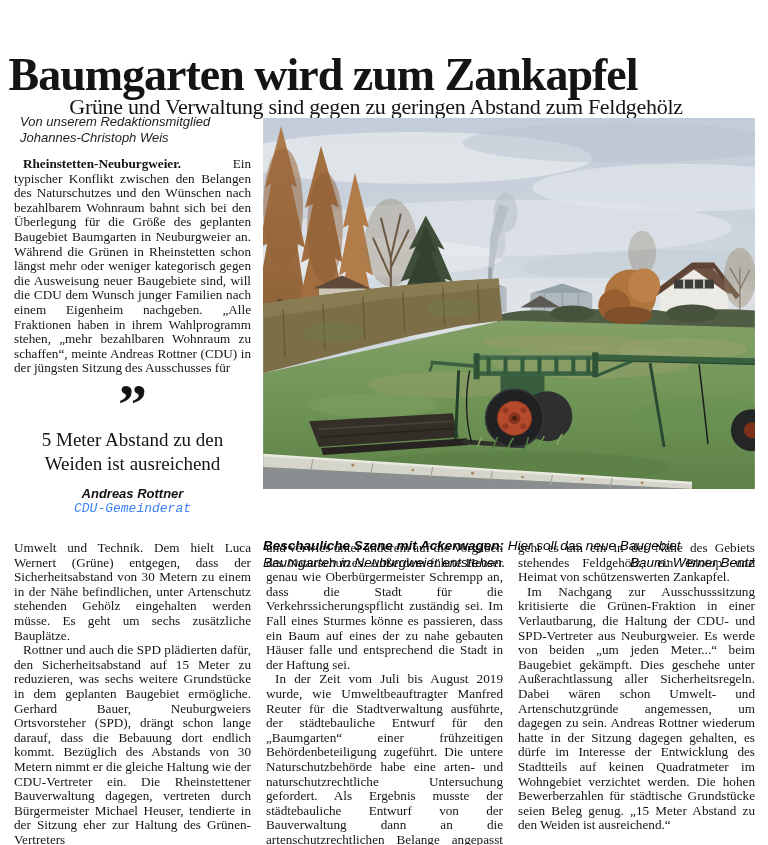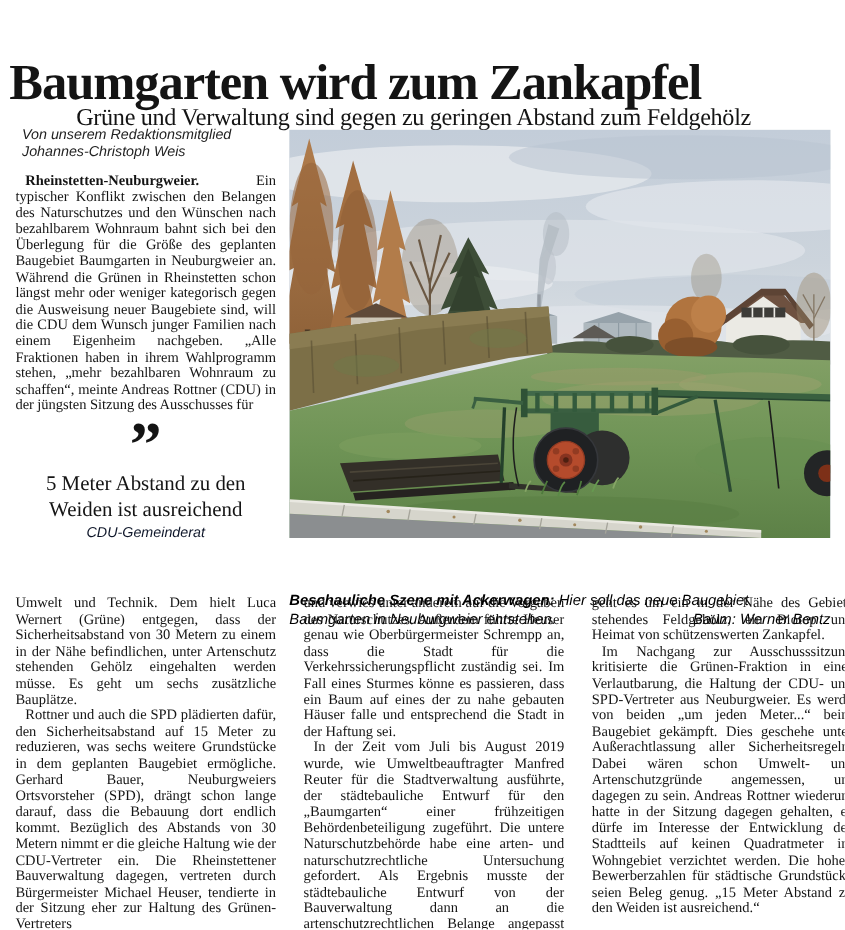--- a/index.html
+++ b/index.html
@@ -24,54 +24,55 @@
   .dateline{font-weight:bold;}
 
   .col-top{left:14px;top:157px;width:237px;height:236px;overflow:hidden;}
 
   .pullquote{left:14px;top:390px;width:237px;text-align:center;}
   .pq-mark{font-size:58px;font-weight:bold;line-height:30px;height:34px;
     font-family:"Liberation Serif",serif;}
   .pq-text{font-size:19px;line-height:24px;margin-top:4px;}
   .pq-author{margin-top:10px;font-family:"Liberation Sans",sans-serif;
     font-weight:bold;font-style:italic;font-size:13px;line-height:15px;}
-  .pq-role{font-family:Liberation Sans, sans-serif;font-style:italic;
-    font-size:13px;line-height:15px;color:#0f172a;}
+  .pq-role{font-family:Liberation Mono, monospace;font-style:italic;
+    font-size:13px;line-height:15px;color:#3b82f6;}
 
   .photo{left:263px;top:118px;width:492px;height:371px;overflow:hidden;background:#cfd6dd;}
   .photo svg{display:block;}
 
   .caption{left:263px;top:494px;width:492px;
     font-family:"Liberation Sans",sans-serif;font-style:italic;
     font-size:13.5px;line-height:16.5px;color:#000000;margin-top:44px;}
   .cap-lead{font-weight:bold;}
   .credit{position:absolute;right:0;top:16.5px;}
 
   .columns{left:14px;top:541px;width:741px;height:304px;
-    display:grid;grid-template-columns:237px 237px 237px;column-gap:25px;}
+    display:grid;grid-template-columns:237px 237px 237px;column-gap:15px;}
   .col{overflow:hidden;height:304px;}
 </style>
 </head>
 <body>
 
 <h1 class="abs headline">Baumgarten wird zum Zankapfel</h1>
 <h2 class="abs subheadline">Grüne und Verwaltung sind gegen zu geringen Abstand zum Feldgehölz</h2>
 
 <div class="abs byline">
   <div>Von unserem Redaktionsmitglied</div>
   <div>Johannes-Christoph Weis</div>
 </div>
 
 <div class="abs col-top bodytext">
   <p class="ind"><b class="dateline">Rheinstetten-Neuburgweier.</b><span> Ein typischer Konflikt zwischen den Belangen des Naturschutzes und den Wünschen nach bezahlbarem Wohnraum bahnt sich bei den Überlegung für die Größe des geplanten Baugebiet Baumgarten in Neuburgweier an. Während die Grünen in Rheinstetten schon längst mehr oder weniger kategorisch gegen die Ausweisung neuer Baugebiete sind, will die CDU dem Wunsch junger Familien nach einem Eigenheim nachgeben. „Alle Fraktionen haben in ihrem Wahlprogramm stehen, „mehr bezahlbaren Wohnraum zu schaffen“, meinte Andreas Rottner (CDU) in der jüngsten Sitzung des Ausschusses für</span></p>
 </div>
 
 <div class="abs pullquote">
   <div class="pq-mark">”</div>
   <div class="pq-text">5 Meter Abstand zu den Weiden ist ausreichend</div>
+  <div class="pq-author">Andreas Rottner</div>
   <div class="pq-role">CDU-Gemeinderat</div>
 </div>
 
 <figure class="abs photo" style="margin:0">
 <svg width="492" height="371" viewBox="0 0 493 372" xmlns="http://www.w3.org/2000/svg">
   <defs>
     <linearGradient id="sky" x1="0" y1="0" x2="0" y2="1">
       <stop offset="0" stop-color="#c3cdd9"></stop>
       <stop offset="0.55" stop-color="#ccd4dc"></stop>
       <stop offset="1" stop-color="#dde2e6"></stop>

